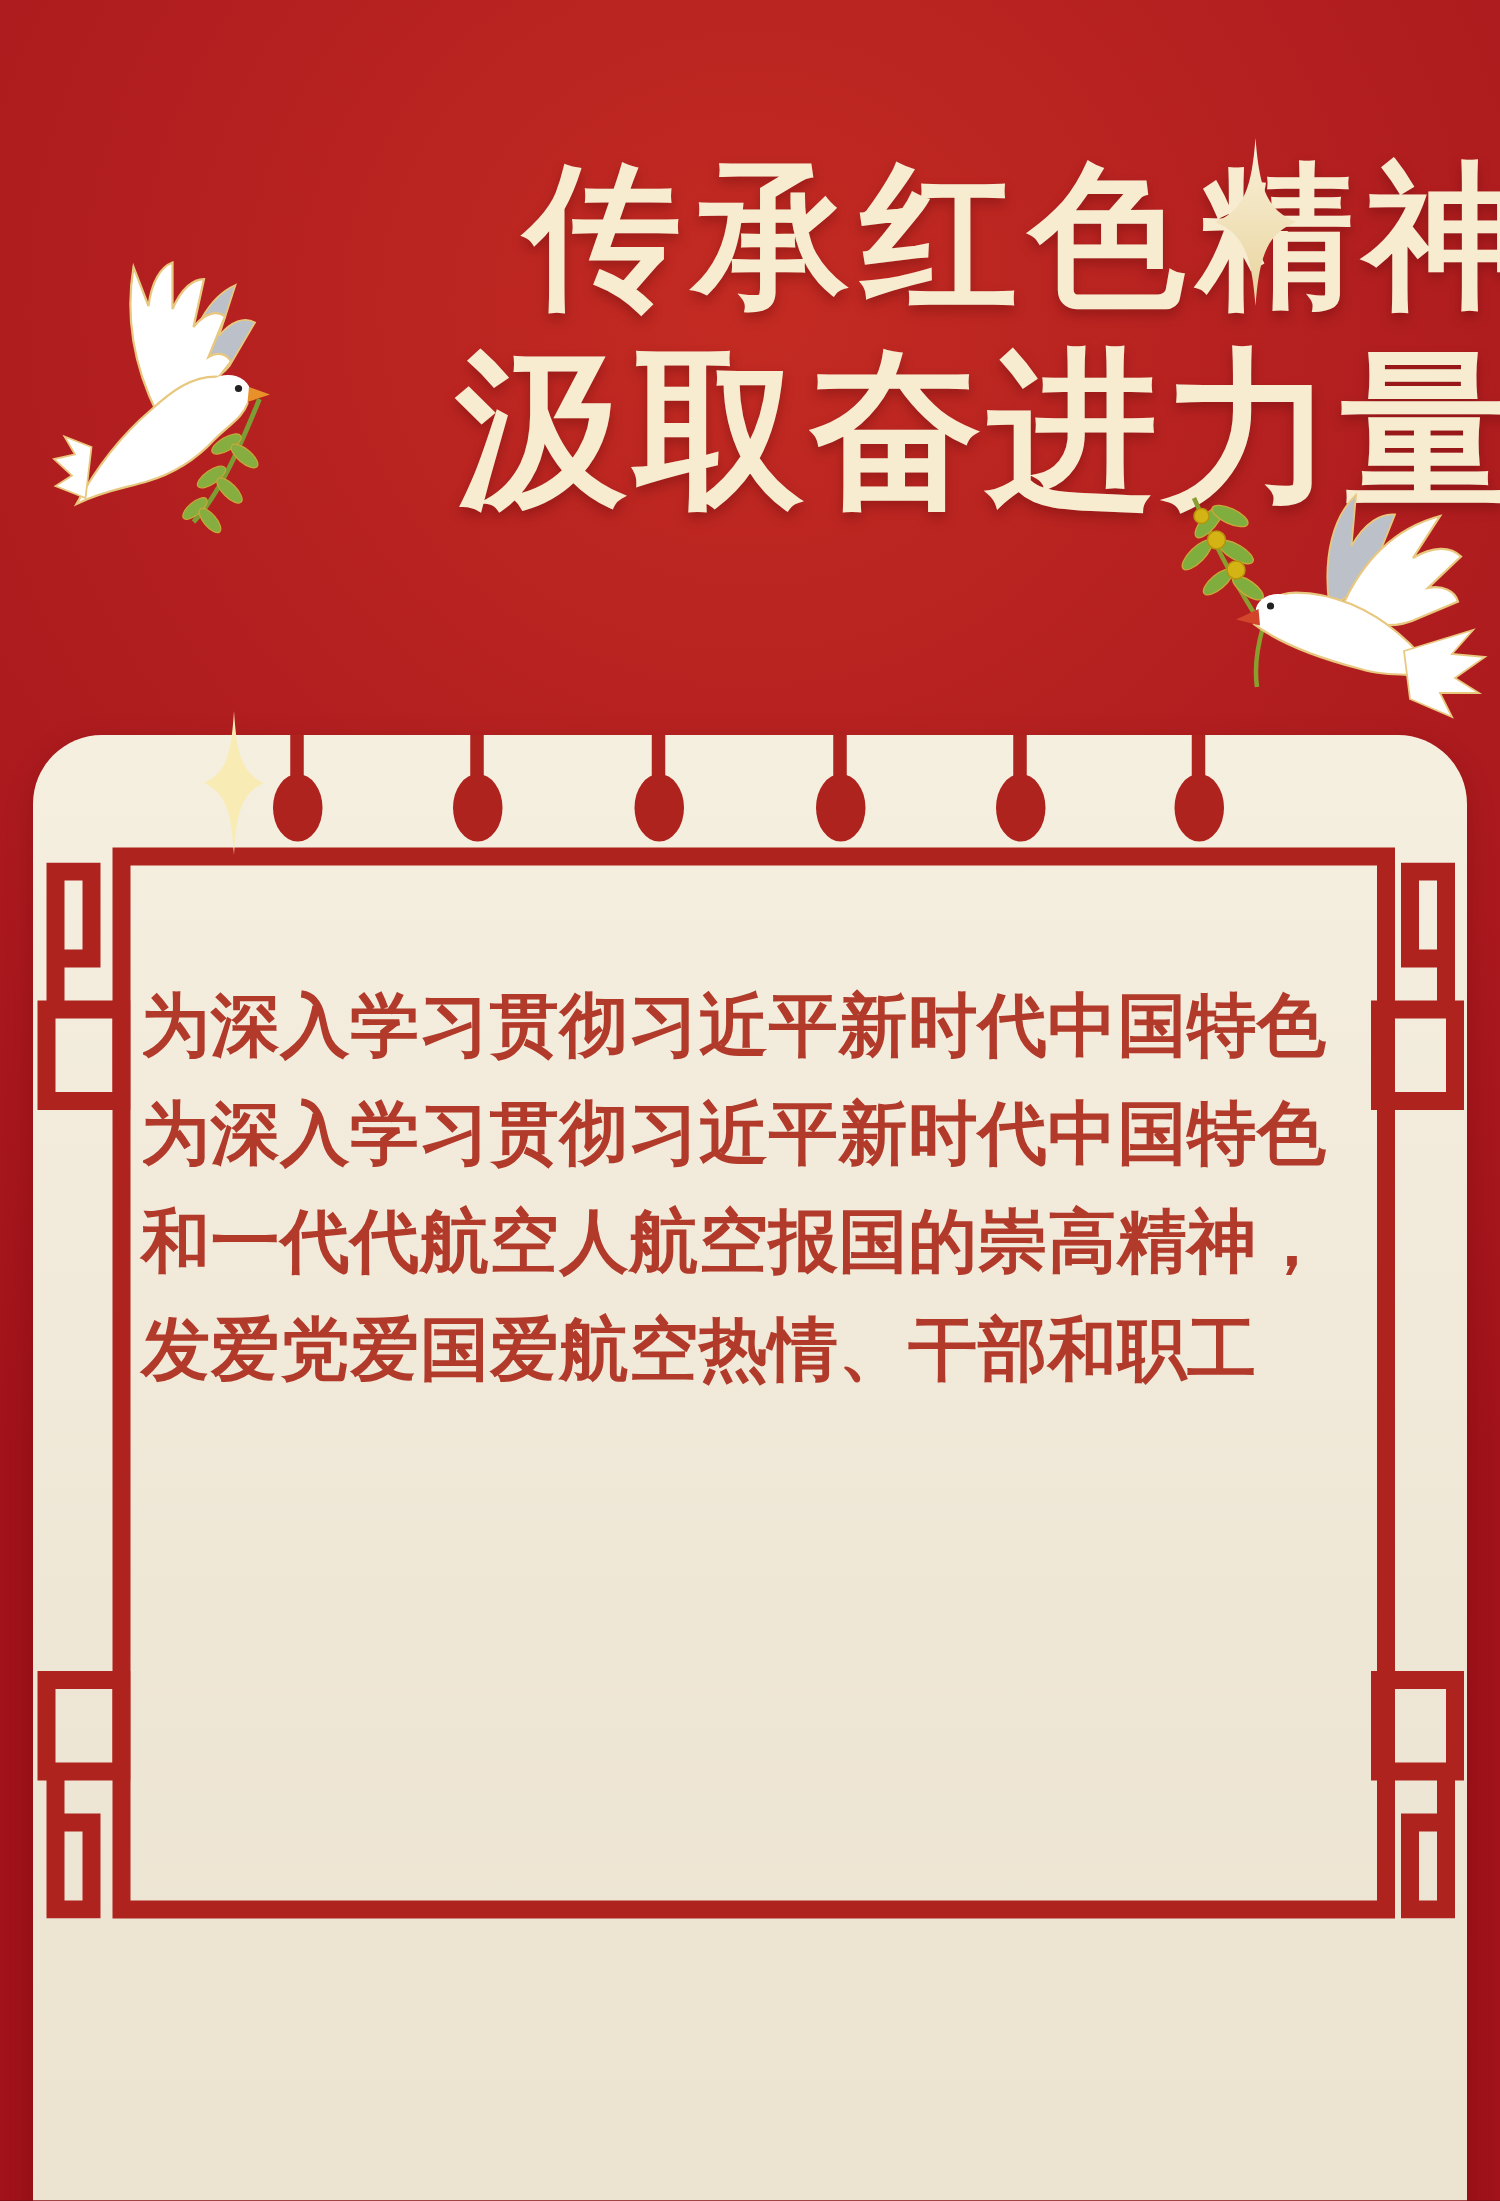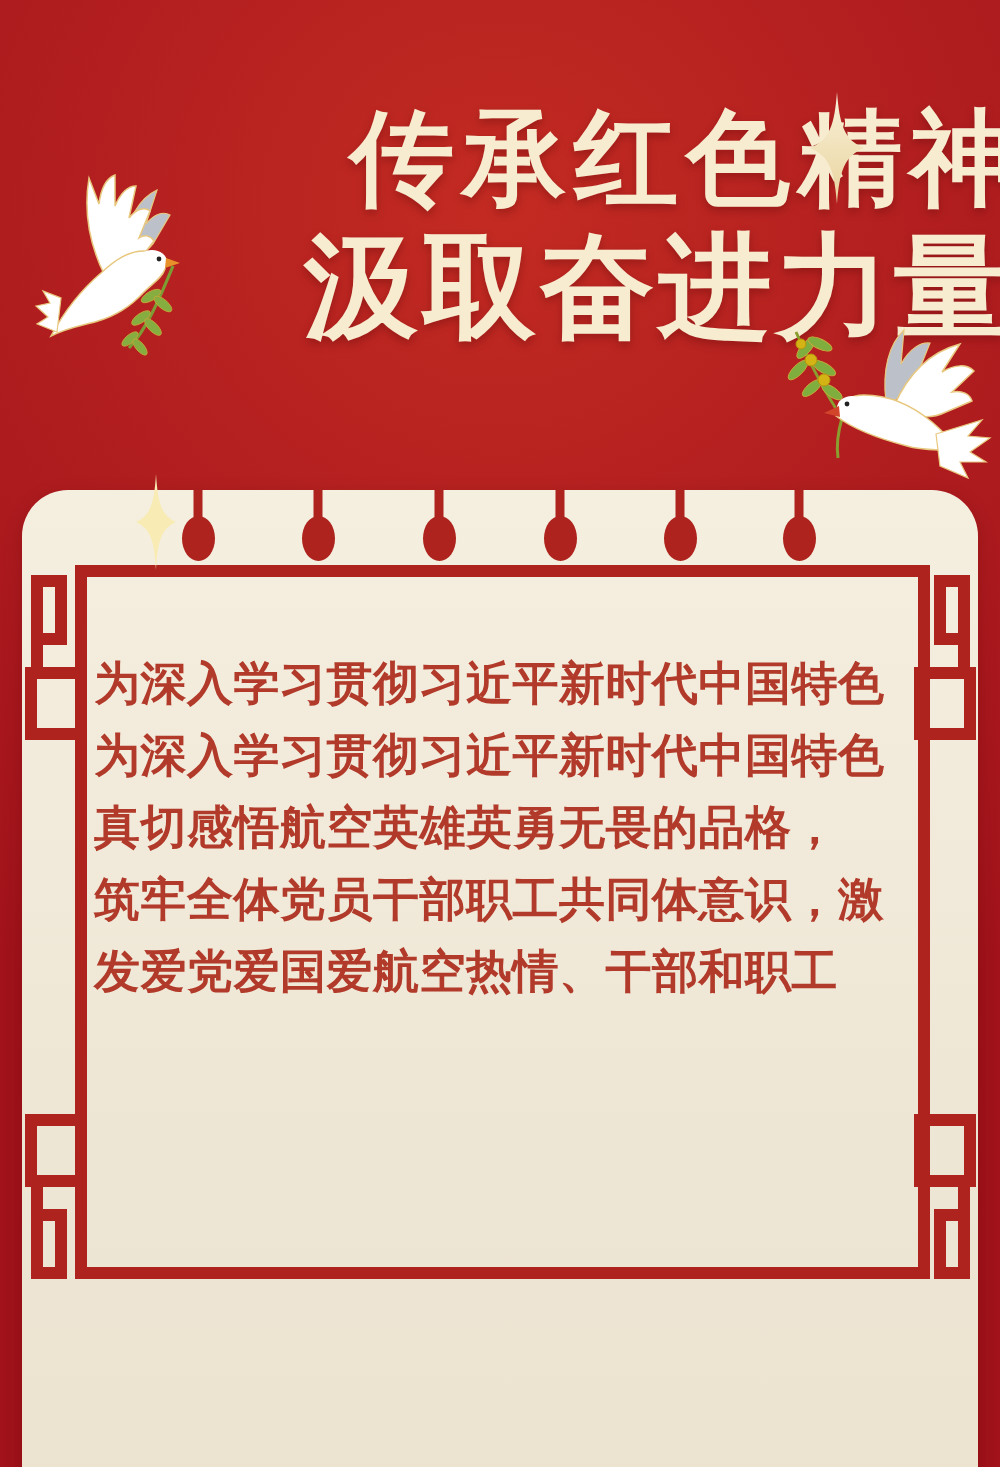--- a/index.html
+++ b/index.html
@@ -127,22 +127,21 @@
     <svg class="corner c-bl" viewBox="0 0 64 165" aria-hidden="true">
       <path fill-rule="evenodd" d="M8,0 H44 V70 H8 Z M20,12 H32 V58 H20 Z M8,70 H20 V92 H8 Z M2,92 H64 V165 H2 Z M14,104 H52 V153 H14 Z"></path>
     </svg>
     <svg class="corner c-br" viewBox="0 0 64 165" aria-hidden="true">
       <path fill-rule="evenodd" d="M8,0 H44 V70 H8 Z M20,12 H32 V58 H20 Z M8,70 H20 V92 H8 Z M2,92 H64 V165 H2 Z M14,104 H52 V153 H14 Z"></path>
     </svg>
 
     <div class="body-text">
       <div class="body-line">为深入学习贯彻习近平新时代中国特色</div>
       <div class="body-line">为深入学习贯彻习近平新时代中国特色</div>
-      <div class="body-line">真切感悟航空英雄英勇无畏的品格，</div>
-      <div class="body-line">筑牢全体党员干部职工共同体意识，激</div>
+      <div class="body-line">和一代代航空人航空报国的崇高精神，</div>
       <div class="body-line">发爱党爱国爱航空热情、干部和职工</div>
     </div>
   </div>
 
   <svg class="sparkle-gold" viewBox="0 0 40 96" aria-hidden="true">
     <path fill="#f8ecb4" d="M20,0 C21.8,28 24.8,41 40,48 C24.8,55 21.8,68 20,96 C18.2,68 15.2,55 0,48 C15.2,41 18.2,28 20,0 Z"></path>
   </svg>
 
   <svg class="dove-right" viewBox="0 0 208 164" aria-hidden="true">
 

